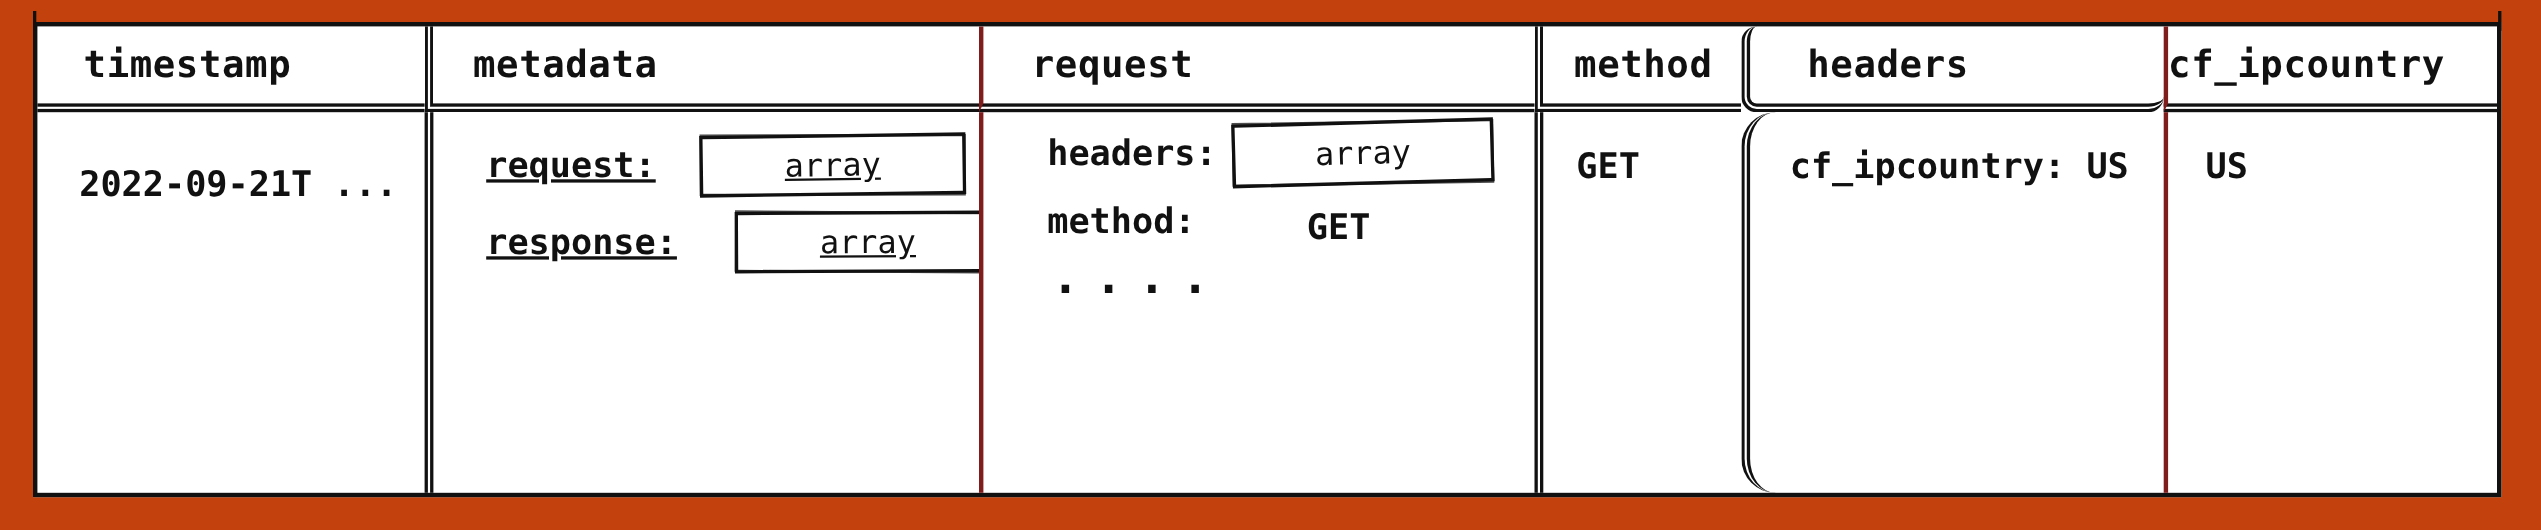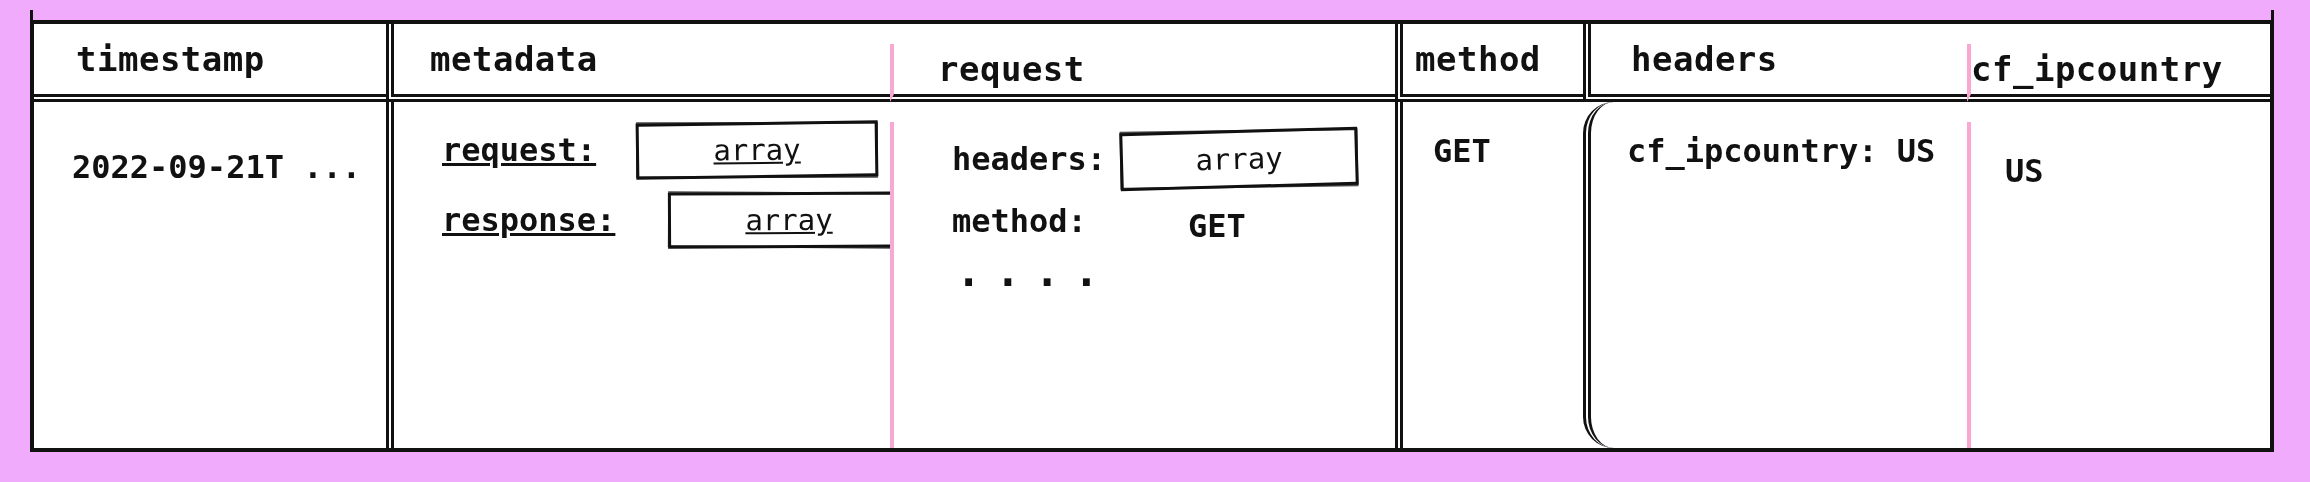--- a/index.html
+++ b/index.html
@@ -4,21 +4,21 @@
 <style>
   html, body {
     margin: 0;
     padding: 0;
     background: #ffffff;
   }
   .canvas {
     position: relative;
     width: 2310px;
     height: 482px;
-    background: #f0abfc;
+    background: #c2410c;
     font-family: "DejaVu Sans Mono", "Liberation Mono", monospace;
     color: #111111;
     overflow: hidden;
   }
   
   .sheet {
     position: absolute;
     left: 30px;
     top: 20px;
     width: 2244px;
@@ -49,36 +49,36 @@
     height: 18px;
     background: #111;
   }
   .cell {
     box-sizing: border-box;
     position: relative;
     overflow: hidden;
   }
   
   .sep-double { border-left: 8px double #111; }
-  .sep-single { border-left: 4px solid #f9a8d4; margin-top: 20px; }
+  .sep-single { border-left: 4px solid #7f1d1d; }
   
   .th {
     border-bottom: 8px double #111;
     display: flex;
     align-items: center;
     font-size: 34px;
     font-weight: bold;
     letter-spacing: 0.5px;
     white-space: nowrap;
   }
   .th-pad-1 { padding-left: 42px; }
   .th-pad-2 { padding-left: 36px; }
   .th-pad-3 { padding-left: 44px; }
-  .th-pad-4 { padding-left: 12px; }
-  .th-pad-5 { padding-left: 40px; }
+  .th-pad-4 { padding-left: 28px; }
+  .th-pad-5 { padding-left: 52px; border-radius: 14px; }
   .th-pad-6 { }
   
   .td {
     font-size: 32px;
     font-weight: bold;
     white-space: nowrap;
   }
   .td-timestamp { padding: 46px 0 0 38px; }
   .td-metadata  { padding: 20px 0 0 48px; text-decoration: underline; }
   .td-request   { padding: 8px 0 0 58px; }

